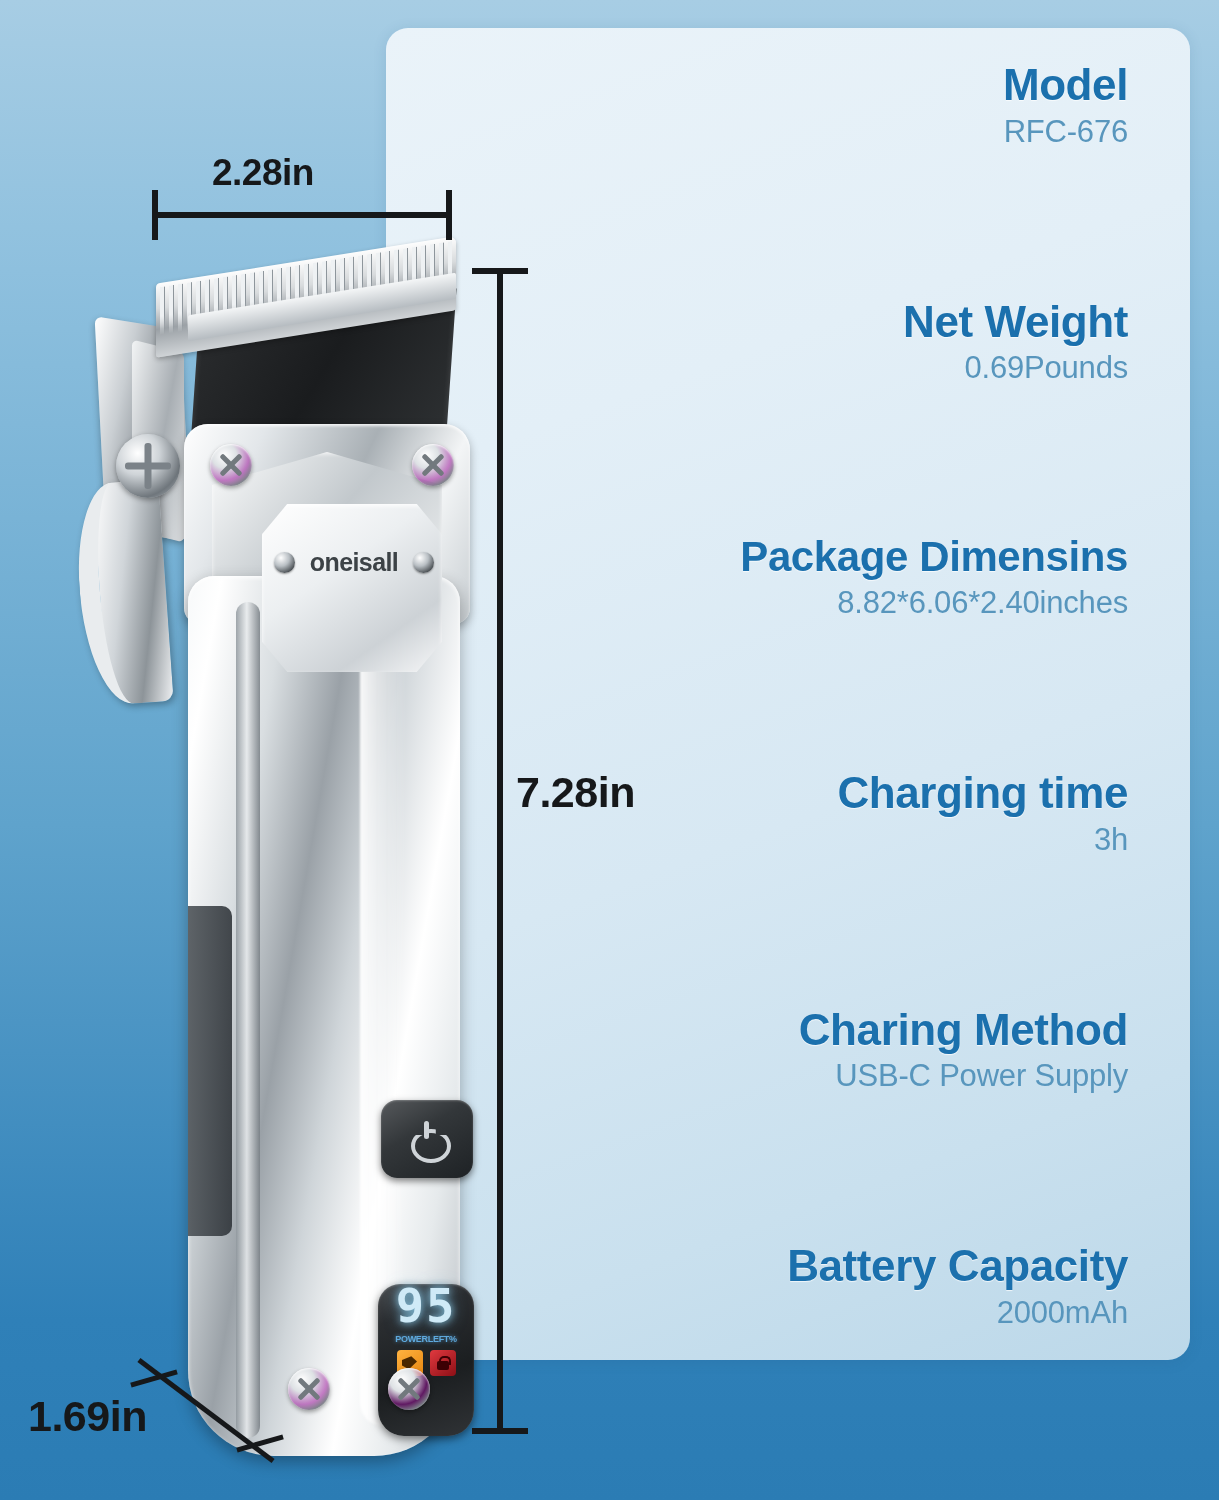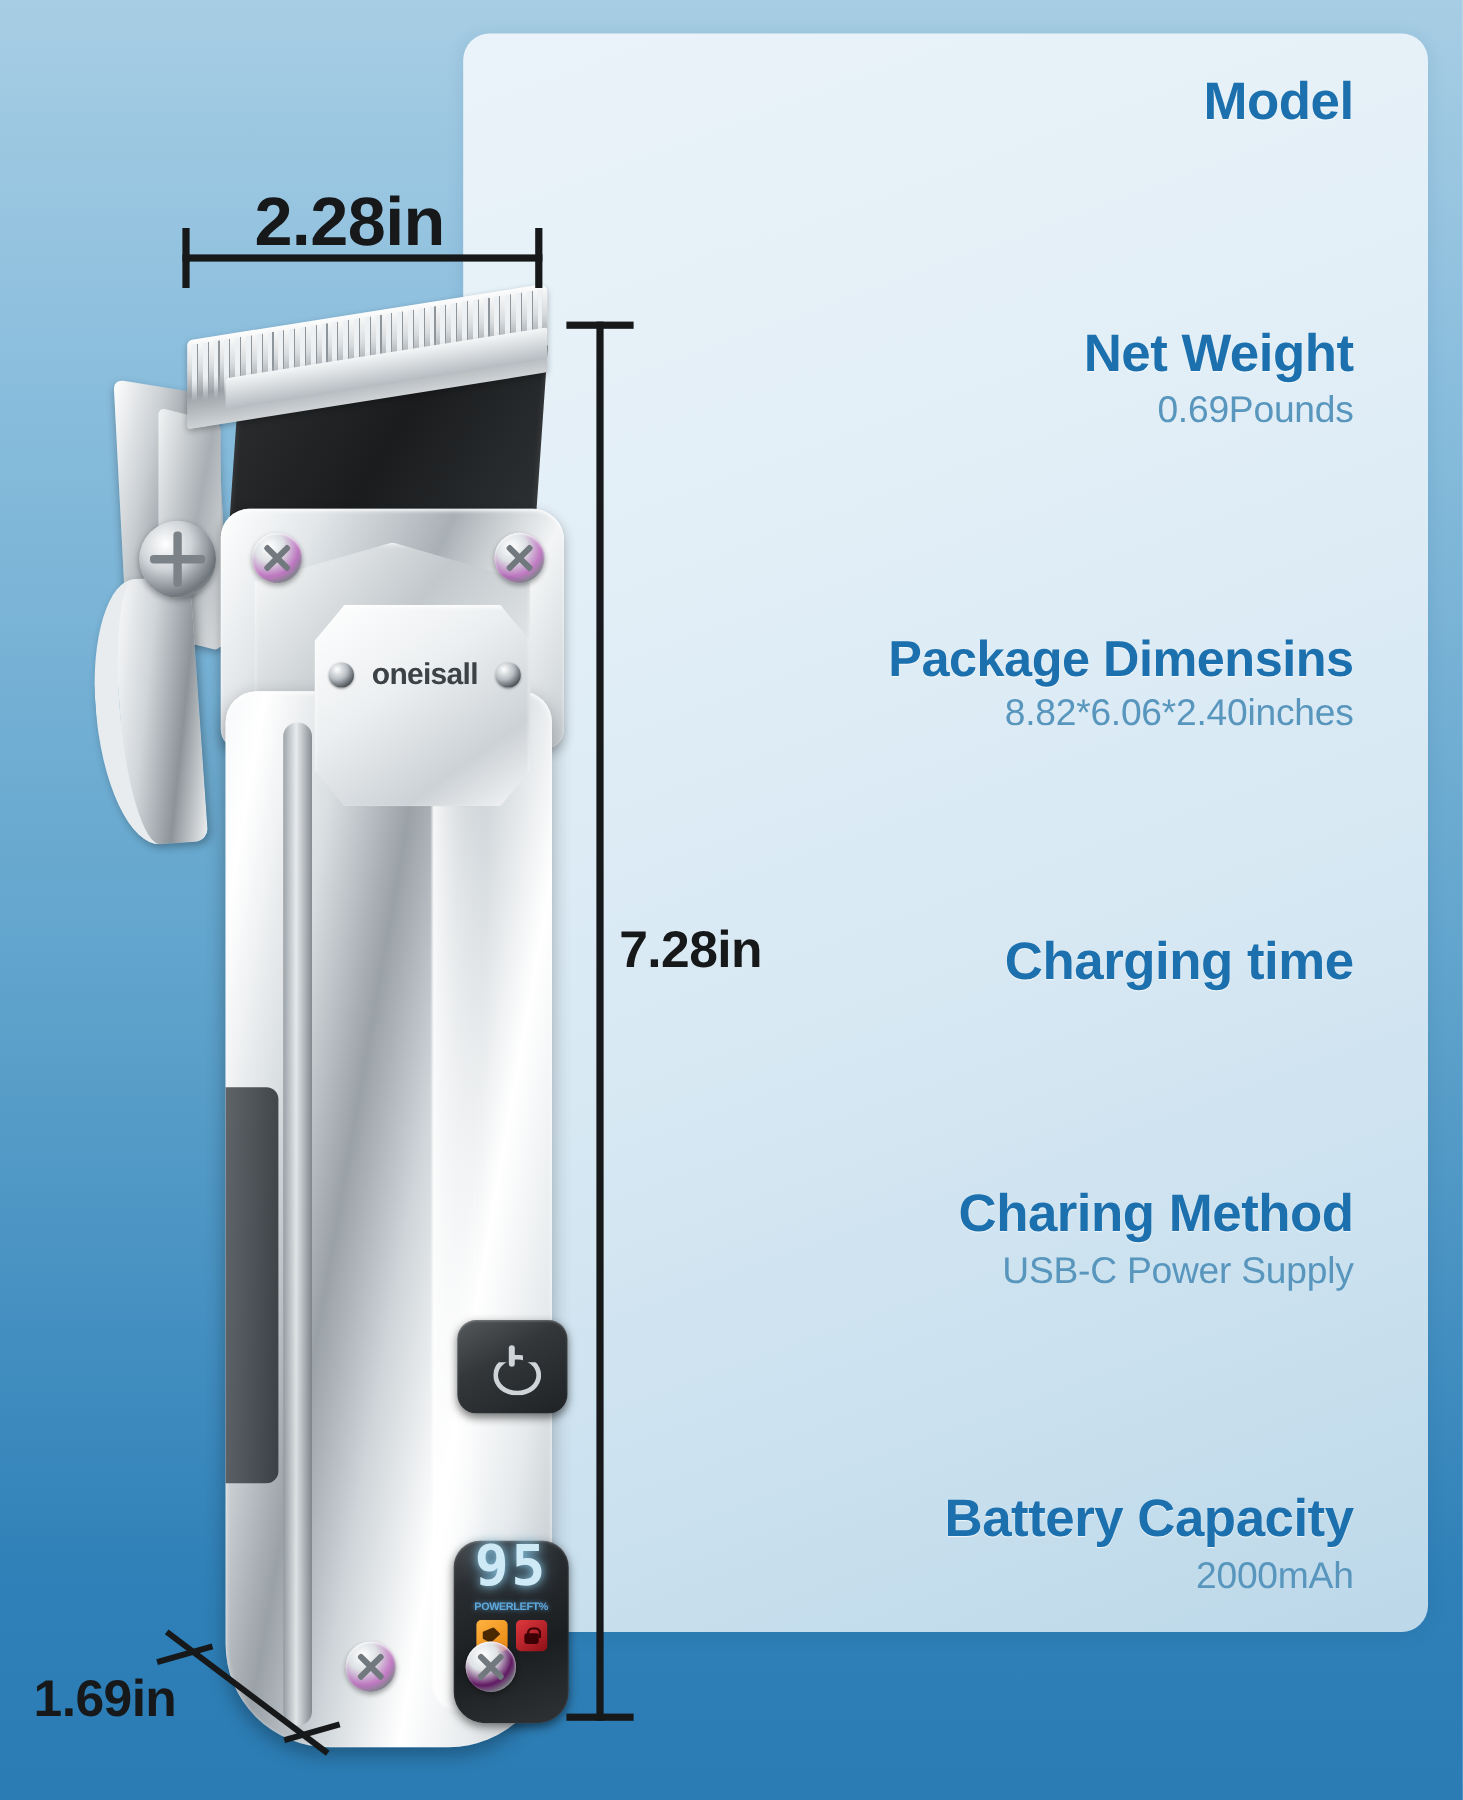--- a/index.html
+++ b/index.html
@@ -29,21 +29,21 @@
     text-shadow:0 1px 1px rgba(255,255,255,.75);
   }
   .spec-value{
     color:#5896bd; font-size:31px; line-height:1.32; margin-top:3px;
     letter-spacing:-.2px; white-space:nowrap;
   }
   .spec-row.wide .spec-label{ font-size:42px; }
 
   
   .dim-text{ position:absolute; color:#16181a; font-weight:bold; letter-spacing:-.5px; white-space:nowrap; }
-  #dim-w-text{ left:212px; top:152px; font-size:57px; }
+  #dim-w-text{ left:212px; top:152px; font-size:37px; }
   #dim-h-text{ left:516px; top:768px; font-size:43px; }
   #dim-d-text{ left:28px; top:1392px; font-size:43px; }
 
   .rule{ position:absolute; background:#16181a; }
   
   #rule-w-line{ left:152px; top:212px; width:300px; height:6px; }
   #rule-w-cap-l{ left:152px; top:190px; width:6px; height:50px; }
   #rule-w-cap-r{ left:446px; top:190px; width:6px; height:50px; }
   
   #rule-h-line{ left:497px; top:268px; width:6px; height:1166px; }
@@ -244,36 +244,38 @@
 </style>
 </head>
 <body>
 
 <div class="stage">
 
   <div class="spec-panel">
 
     <div class="spec-row">
       <div class="spec-label">Model</div>
+      <div class="spec-value">RFC-676</div>
     </div>
 
     <div class="spec-row">
       <div class="spec-label">Net Weight</div>
       <div class="spec-value">0.69Pounds</div>
     </div>
 
 
     <div class="spec-row wide">
       <div class="spec-label">Package Dimensins</div>
       <div class="spec-value">8.82*6.06*2.40inches</div>
     </div>
 
 
     <div class="spec-row">
       <div class="spec-label">Charging time</div>
+      <div class="spec-value">3h</div>
     </div>
 
     <div class="spec-row">
       <div class="spec-label">Charing Method</div>
       <div class="spec-value">USB-C Power Supply</div>
     </div>
 
     <div class="spec-row">
       <div class="spec-label">Battery Capacity</div>
       <div class="spec-value">2000mAh</div>

